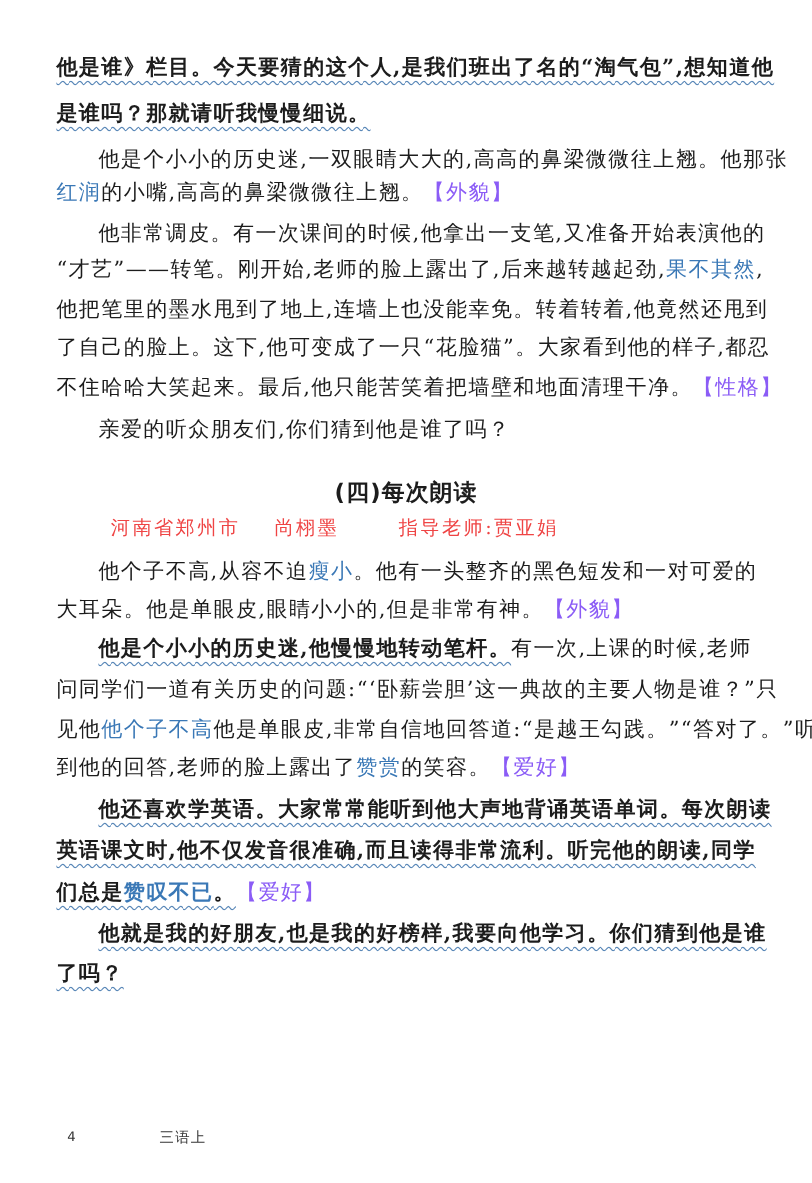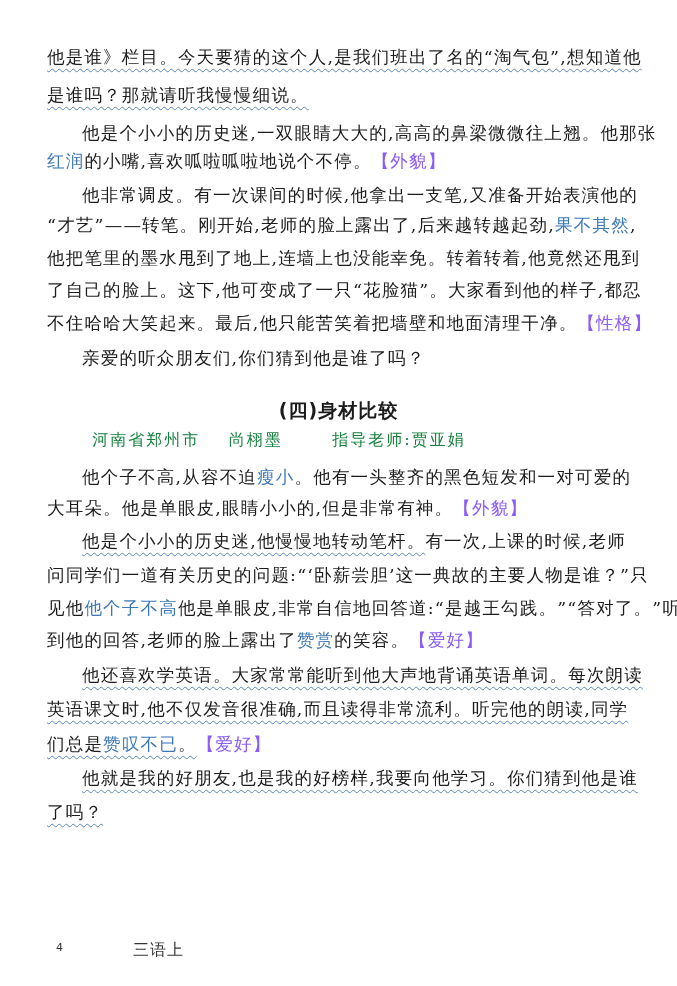--- a/index.html
+++ b/index.html
@@ -15,63 +15,64 @@
     font-size: 17.5px;
     line-height: 22px;
     white-space: nowrap;
     letter-spacing: 1.2px;
   }
   .indent { left: 82px; width: 565px; }
   .wavy {
     text-decoration: underline wavy #5a88b8;
     text-decoration-thickness: 1px;
     text-underline-offset: 5px;
+    font-weight: bold;
   }
   .blue { color: #3a78b6; text-align: center; }
   .tag { color: #8b5cf6; }
   .title {
     position: absolute; left: 0; width: 677px; text-align: center;
     top: 398px;
     font-family: "DejaVu Sans", "Liberation Sans", sans-serif;
     font-weight: bold; font-size: 19px; letter-spacing: 1px;
   }
   .byline {
     position: absolute; left: 0; width: 558px; text-align: center;
-    top: 430px; font-size: 16px; letter-spacing: 2px; color: #15803d;
+    top: 430px; font-size: 16px; letter-spacing: 2px; color: #ef4444;
   }
   .byline span { display: inline-block; }
   .footer-num {
     position: absolute; left: 56px; top: 941px; font-size: 11px;
     font-family: "DejaVu Sans", "Liberation Sans", sans-serif; color:#333;
   }
   .footer-book {
-    position: absolute; left: 133px; top: 940px; font-size: 16px; color:#333;
+    position: absolute; left: 133px; top: 940px; font-size: 12px; color:#333;
     letter-spacing: 1px;
   }
 </style>
 </head>
 <body>
 
 <div>
   <div class="line" style="top:46px"><span class="wavy">他是谁》栏目。今天要猜的这个人,是我们班出了名的“淘气包”,想知道他</span></div>
   <div class="line" style="top:84px"><span class="wavy">是谁吗？那就请听我慢慢细说。</span></div>
 
   <div class="line indent" style="top:122px"><span>他是个小小的历史迷,一双眼睛大大的,高高的鼻梁微微往上翘。他那张</span></div>
-  <div class="line" style="top:150px"><span class="blue">红润</span><span>的小嘴,喜欢呱啦呱啦地说个不停。</span><span class="tag">【外貌】</span></div>
+  <div class="line" style="top:150px"><span class="blue">红润</span><span>的小嘴,高高的鼻梁微微往上翘。</span><span class="tag">【外貌】</span></div>
 
   <div class="line indent" style="top:184px"><span>他非常调皮。有一次课间的时候,他拿出一支笔,又准备开始表演他的</span></div>
   <div class="line" style="top:214px"><span>“才艺”——转笔。刚开始,老师的脸上露出了,后来越转越起劲,</span><span class="blue">果不其然</span><span>,</span></div>
   <div class="line" style="top:247px"><span>他把笔里的墨水甩到了地上,连墙上也没能幸免。转着转着,他竟然还甩到</span></div>
   <div class="line" style="top:279px"><span>了自己的脸上。这下,他可变成了一只“花脸猫”。大家看到他的样子,都忍</span></div>
   <div class="line" style="top:312px"><span>不住哈哈大笑起来。最后,他只能苦笑着把墙壁和地面清理干净。</span><span class="tag">【性格】</span></div>
 
   <div class="line indent" style="top:347px"><span>亲爱的听众朋友们,你们猜到他是谁了吗？</span></div>
 </div>
 
-<div class="title">(四)身材比较</div>
+<div class="title">(四)每次朗读</div>
 <div class="byline">
   <span>河南省郑州市</span>&nbsp;&nbsp;&nbsp;
   <span>尚栩墨</span>&nbsp;&nbsp;&nbsp;&nbsp;&nbsp;&nbsp;
   <span>指导老师:贾亚娟</span>
 </div>
 
 <div>
   <div class="line indent" style="top:466px"><span>他个子不高,从容不迫</span><span class="blue">瘦小</span><span>。他有一头整齐的黑色短发和一对可爱的</span></div>
   <div class="line" style="top:497px"><span>大耳朵。他是单眼皮,眼睛小小的,但是非常有神。</span><span class="tag">【外貌】</span></div>
 

